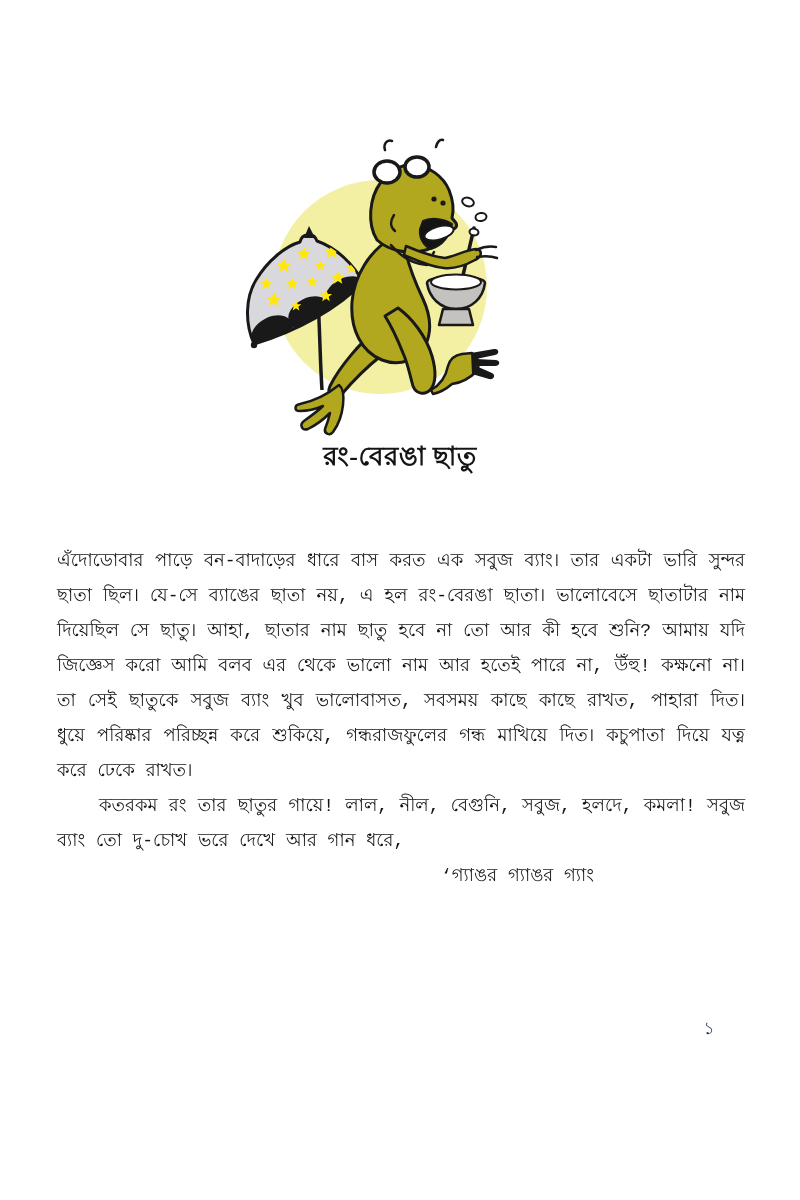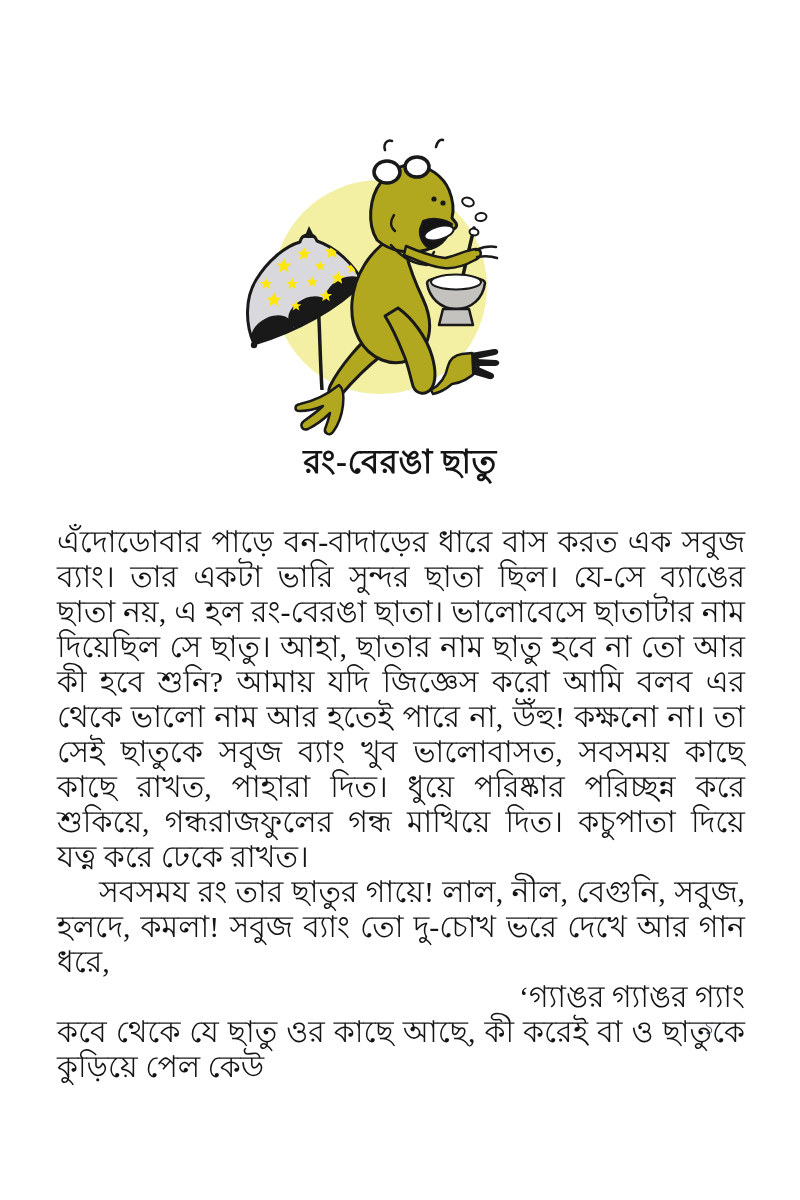--- a/index.html
+++ b/index.html
@@ -19,39 +19,40 @@
     width: 330px;
     height: 320px;
   }
   .page-title {
     position: absolute;
     left: 0;
     top: 436px;
     width: 800px;
     margin: 0;
     text-align: center;
-    font-size: 33px;
+    font-size: 26px;
     font-weight: bold;
     letter-spacing: 0.5px;
     color: #141414;
   }
   .text-block {
     position: absolute;
     left: 57px;
-    top: 524px;
+    top: 544px;
     width: 688px;
-    font-size: 30px;
+    font-size: 18px;
     line-height: 35px;
     text-align: justify;
+    font-family: Liberation Mono, monospace;
   }
   .text-block p { margin: 0; }
   .para-indent { text-indent: 42px; }
   .song-block {
     margin-left: 233px;
-    text-align: right;
+    text-align: center;
   }
   .song-line { line-height: 35px; }
   .page-number {
     position: absolute;
     left: 694px;
     top: 1015px;
     width: 30px;
     text-align: center;
     font-size: 17px;
     color: #2e3d66;
@@ -158,22 +159,21 @@
 
       <path class="ink" stroke-width="2.5" d="M145,12 C143,6 147,1 152,3"></path>
       <path class="ink" stroke-width="2.5" d="M196,9 C197,4 200,1 203,2"></path>
     </g>
   </svg>
 
   <h1 class="page-title">রং-বেরঙা ছাতু</h1>
 
   <div class="text-block">
     <p>এঁদোডোবার পাড়ে বন-বাদাড়ের ধারে বাস করত এক সবুজ ব্যাং। তার একটা ভারি সুন্দর ছাতা ছিল। যে-সে ব্যাঙের ছাতা নয়, এ হল রং-বেরঙা ছাতা। ভালোবেসে ছাতাটার নাম দিয়েছিল সে ছাতু। আহা, ছাতার নাম ছাতু হবে না তো আর কী হবে শুনি? আমায় যদি জিজ্ঞেস করো আমি বলব এর থেকে ভালো নাম আর হতেই পারে না, উঁহু! কক্ষনো না। তা সেই ছাতুকে সবুজ ব্যাং খুব ভালোবাসত, সবসময় কাছে কাছে রাখত, পাহারা দিত। ধুয়ে পরিষ্কার পরিচ্ছন্ন করে শুকিয়ে, গন্ধরাজফুলের গন্ধ মাখিয়ে দিত। কচুপাতা দিয়ে যত্ন করে ঢেকে রাখত।</p>
-    <p class="para-indent">সবসময রং তার ছাতুর গায়ে! লাল, নীল, বেগুনি, সবুজ, হলদে, কমলা! সবুজ ব্যাং তো দু-চোখ ভরে দেখে আর গান ধরে,</p>
+    <p class="para-indent">কতরকম রং তার ছাতুর গায়ে! লাল, নীল, বেগুনি, সবুজ, হলদে, কমলা! সবুজ ব্যাং তো দু-চোখ ভরে দেখে আর গান ধরে,</p>
     <div class="song-block">
       <div class="song-line">‘গ্যাঙর গ্যাঙর গ্যাং</div>
     </div>
-    <p>কবে থেকে যে ছাতু ওর কাছে আছে, কী করেই বা ও ছাতুকে কুড়িয়ে পেল কেউ</p>
   </div>
 
   <div class="page-number">১</div>
 
 </div>
 
 </body></html>

